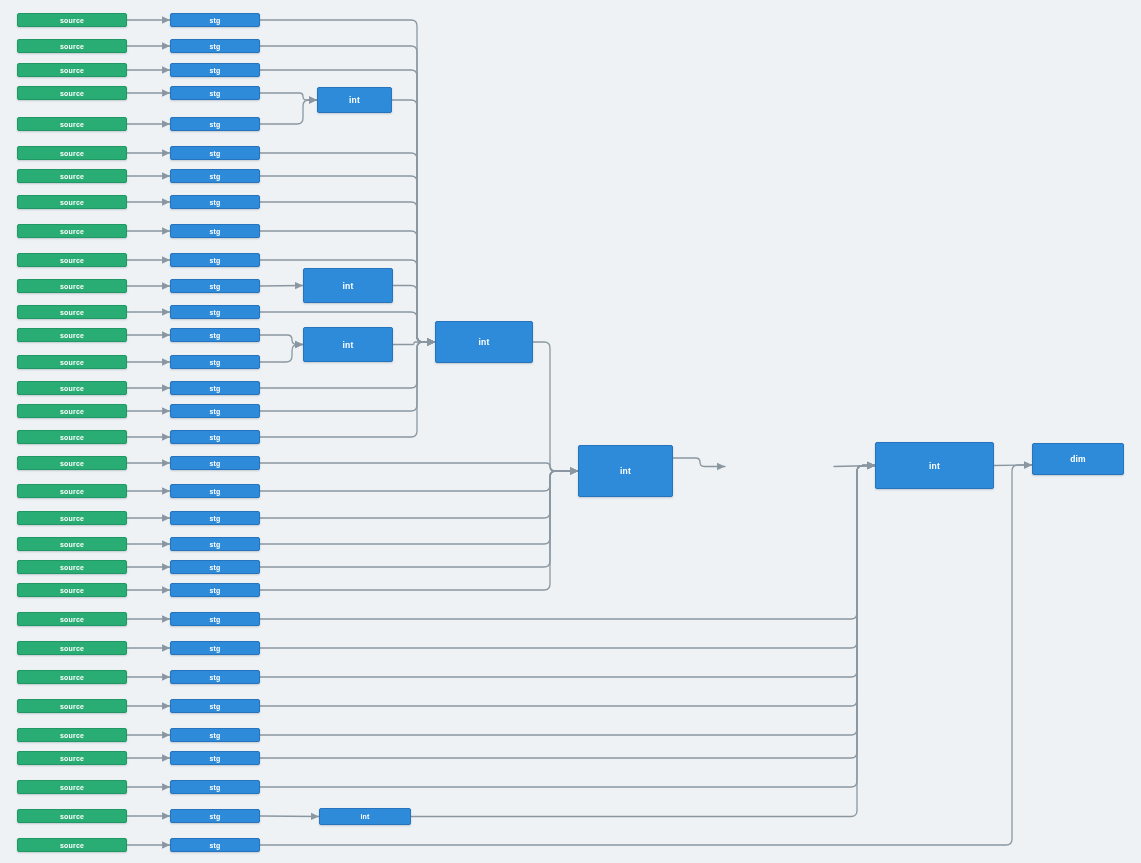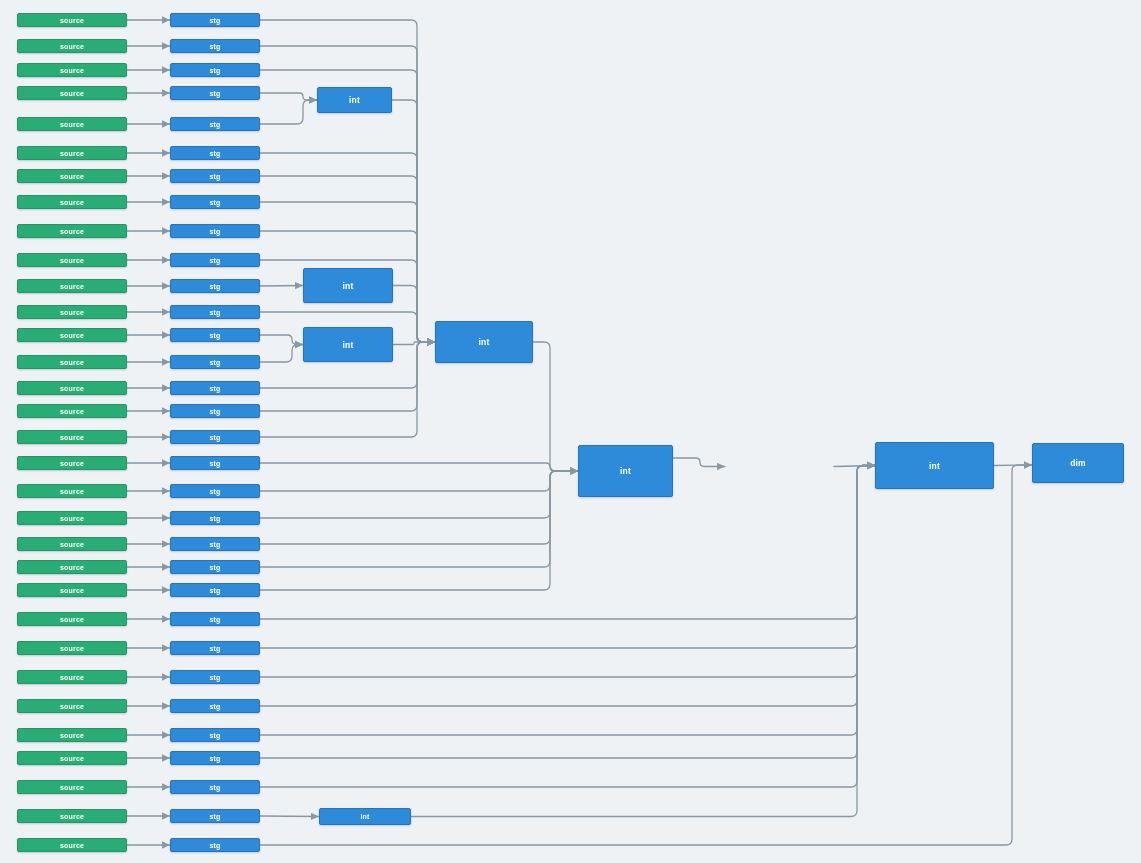--- a/index.html
+++ b/index.html
@@ -167,15 +167,15 @@
     <div class="node small" style="left: 17px; top: 809px; width: 110px; height: 14px; background: rgb(42, 173, 116); border-color: rgb(31, 152, 99);">source</div>
     <div class="node small" style="left: 170px; top: 809px; width: 90px; height: 14px; background: rgb(46, 139, 218); border-color: rgb(37, 116, 189);">stg</div>
     <div class="node small" style="left: 17px; top: 838px; width: 110px; height: 14px; background: rgb(42, 173, 116); border-color: rgb(31, 152, 99);">source</div>
     <div class="node small" style="left: 170px; top: 838px; width: 90px; height: 14px; background: rgb(46, 139, 218); border-color: rgb(37, 116, 189);">stg</div>
     <div class="node big" style="left: 317px; top: 87px; width: 75px; height: 26px; background: rgb(46, 139, 218); border-color: rgb(37, 116, 189);">int</div>
     <div class="node big" style="left: 303px; top: 268px; width: 90px; height: 35px; background: rgb(46, 139, 218); border-color: rgb(37, 116, 189);">int</div>
     <div class="node big" style="left: 303px; top: 327px; width: 90px; height: 35px; background: rgb(46, 139, 218); border-color: rgb(37, 116, 189);">int</div>
     <div class="node big" style="left: 435px; top: 321px; width: 98px; height: 42px; background: rgb(46, 139, 218); border-color: rgb(37, 116, 189);">int</div>
     <div class="node big" style="left: 578px; top: 445px; width: 95px; height: 52px; background: rgb(46, 139, 218); border-color: rgb(37, 116, 189);">int</div>
     <div class="node big" style="left: 875px; top: 442px; width: 119px; height: 47px; background: rgb(46, 139, 218); border-color: rgb(37, 116, 189);">int</div>
-    <div class="node big" style="left: 1032px; top: 443px; width: 92px; height: 40px; background: rgb(46, 139, 218); border-color: rgb(37, 116, 189);">dim</div>
+    <div class="node big" style="left: 1032px; top: 443px; width: 92px; height: 32px; background: rgb(46, 139, 218); border-color: rgb(37, 116, 189);">dim</div>
     <div class="node small" style="left: 319px; top: 808px; width: 92px; height: 17px; background: rgb(46, 139, 218); border-color: rgb(37, 116, 189);">int</div>
   </div>
 
 </body></html>

